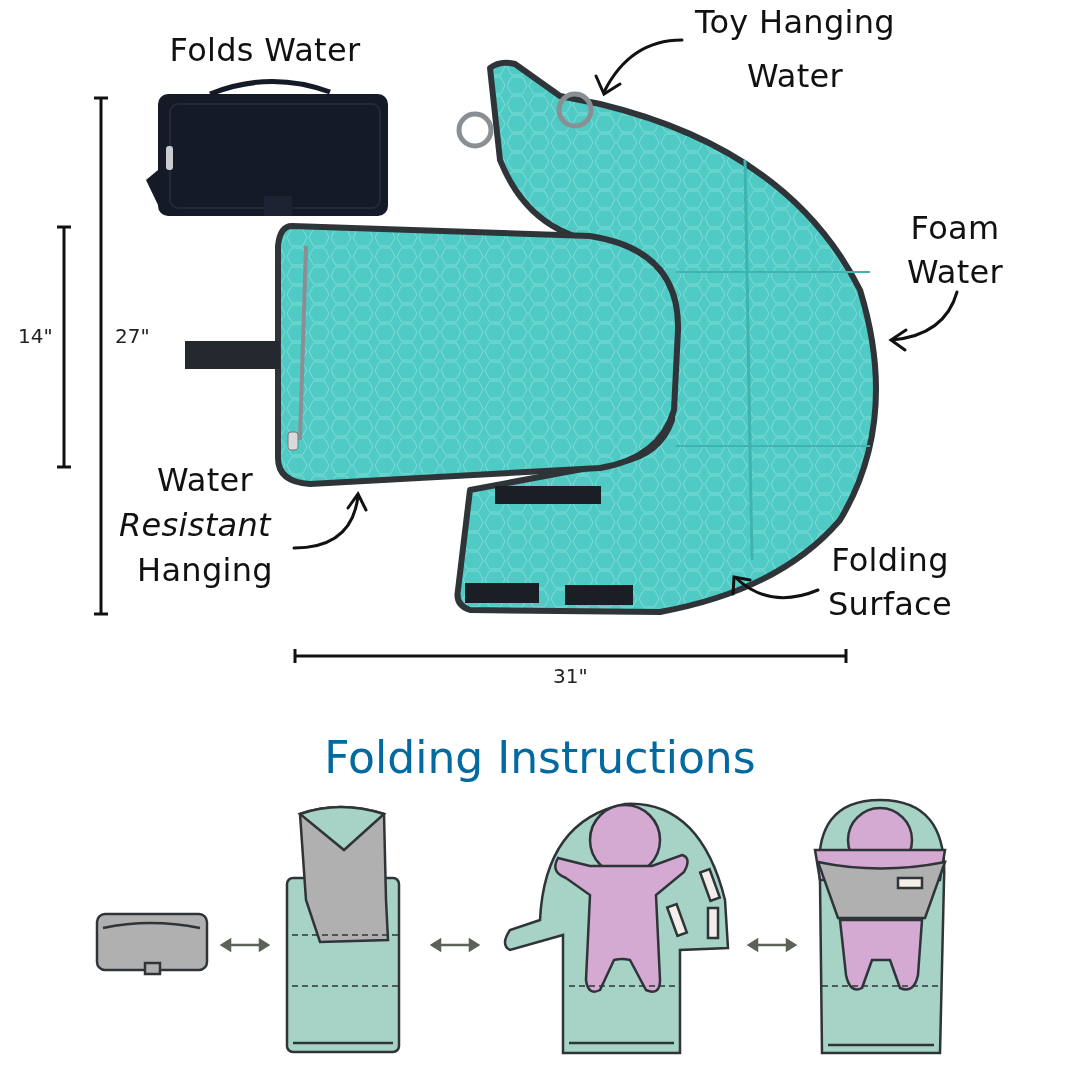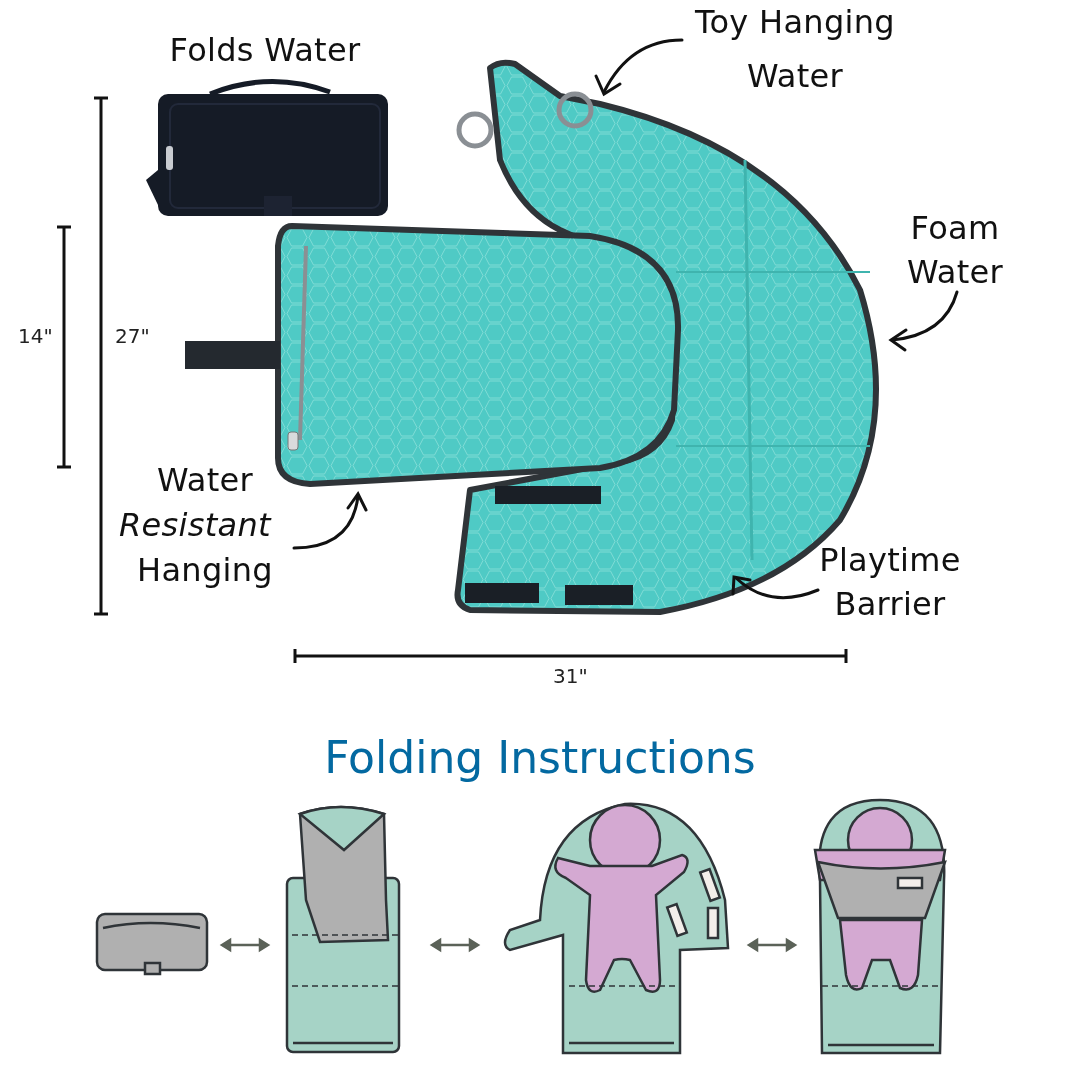--- a/index.html
+++ b/index.html
@@ -131,20 +131,20 @@
 <div class="label" style="left:660px; top:0; width:270px;">Toy Hanging</div>
 <div class="label" style="left:660px; top:54px; width:270px;">Water</div>
 
 <div class="label" style="left:880px; top:206px; width:150px;">Foam</div>
 <div class="label" style="left:880px; top:250px; width:150px;">Water</div>
 
 <div class="label" style="left:110px; top:458px; width:190px;">Water</div>
 <div class="label" style="left:100px; top:503px; width:190px;font-style:italic;">Resistant</div>
 <div class="label" style="left:110px; top:548px; width:190px;">Hanging</div>
 
-<div class="label" style="left:795px; top:538px; width:190px;">Playtime</div>
-<div class="label" style="left:795px; top:582px; width:190px;">Barrier</div>
+<div class="label" style="left:795px; top:538px; width:190px;">Folding</div>
+<div class="label" style="left:795px; top:582px; width:190px;">Surface</div>
 
 <div class="dim-text" style="left:18px; top:324px;">14"</div>
 <div class="dim-text" style="left:115px; top:324px;">27"</div>
 <div class="dim-text" style="left:553px; top:664px;">31"</div>
 
 <div class="title">Folding Instructions</div>
 
 </body></html>

